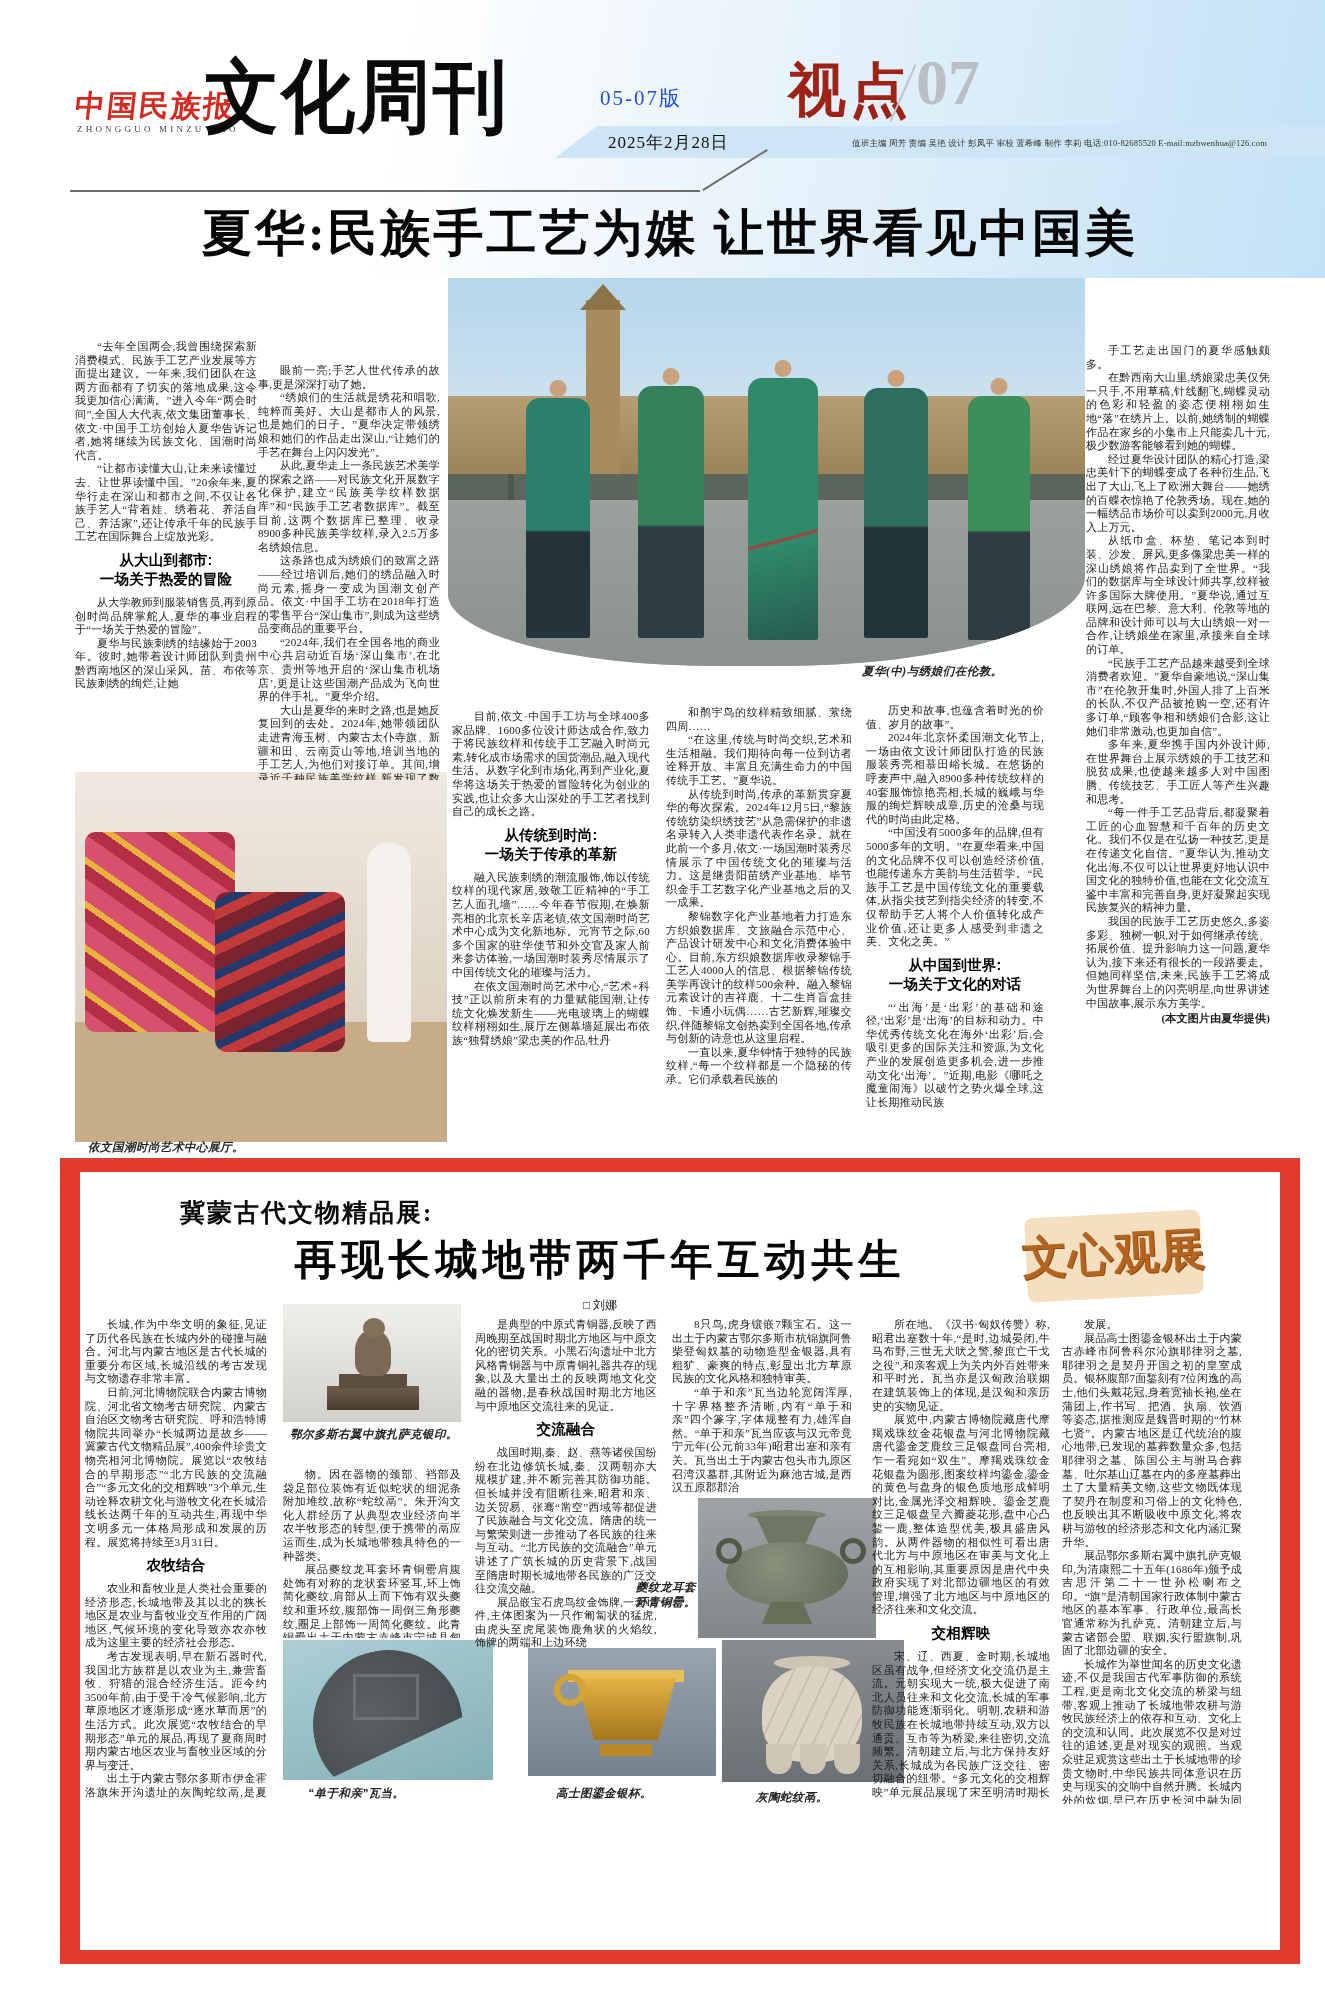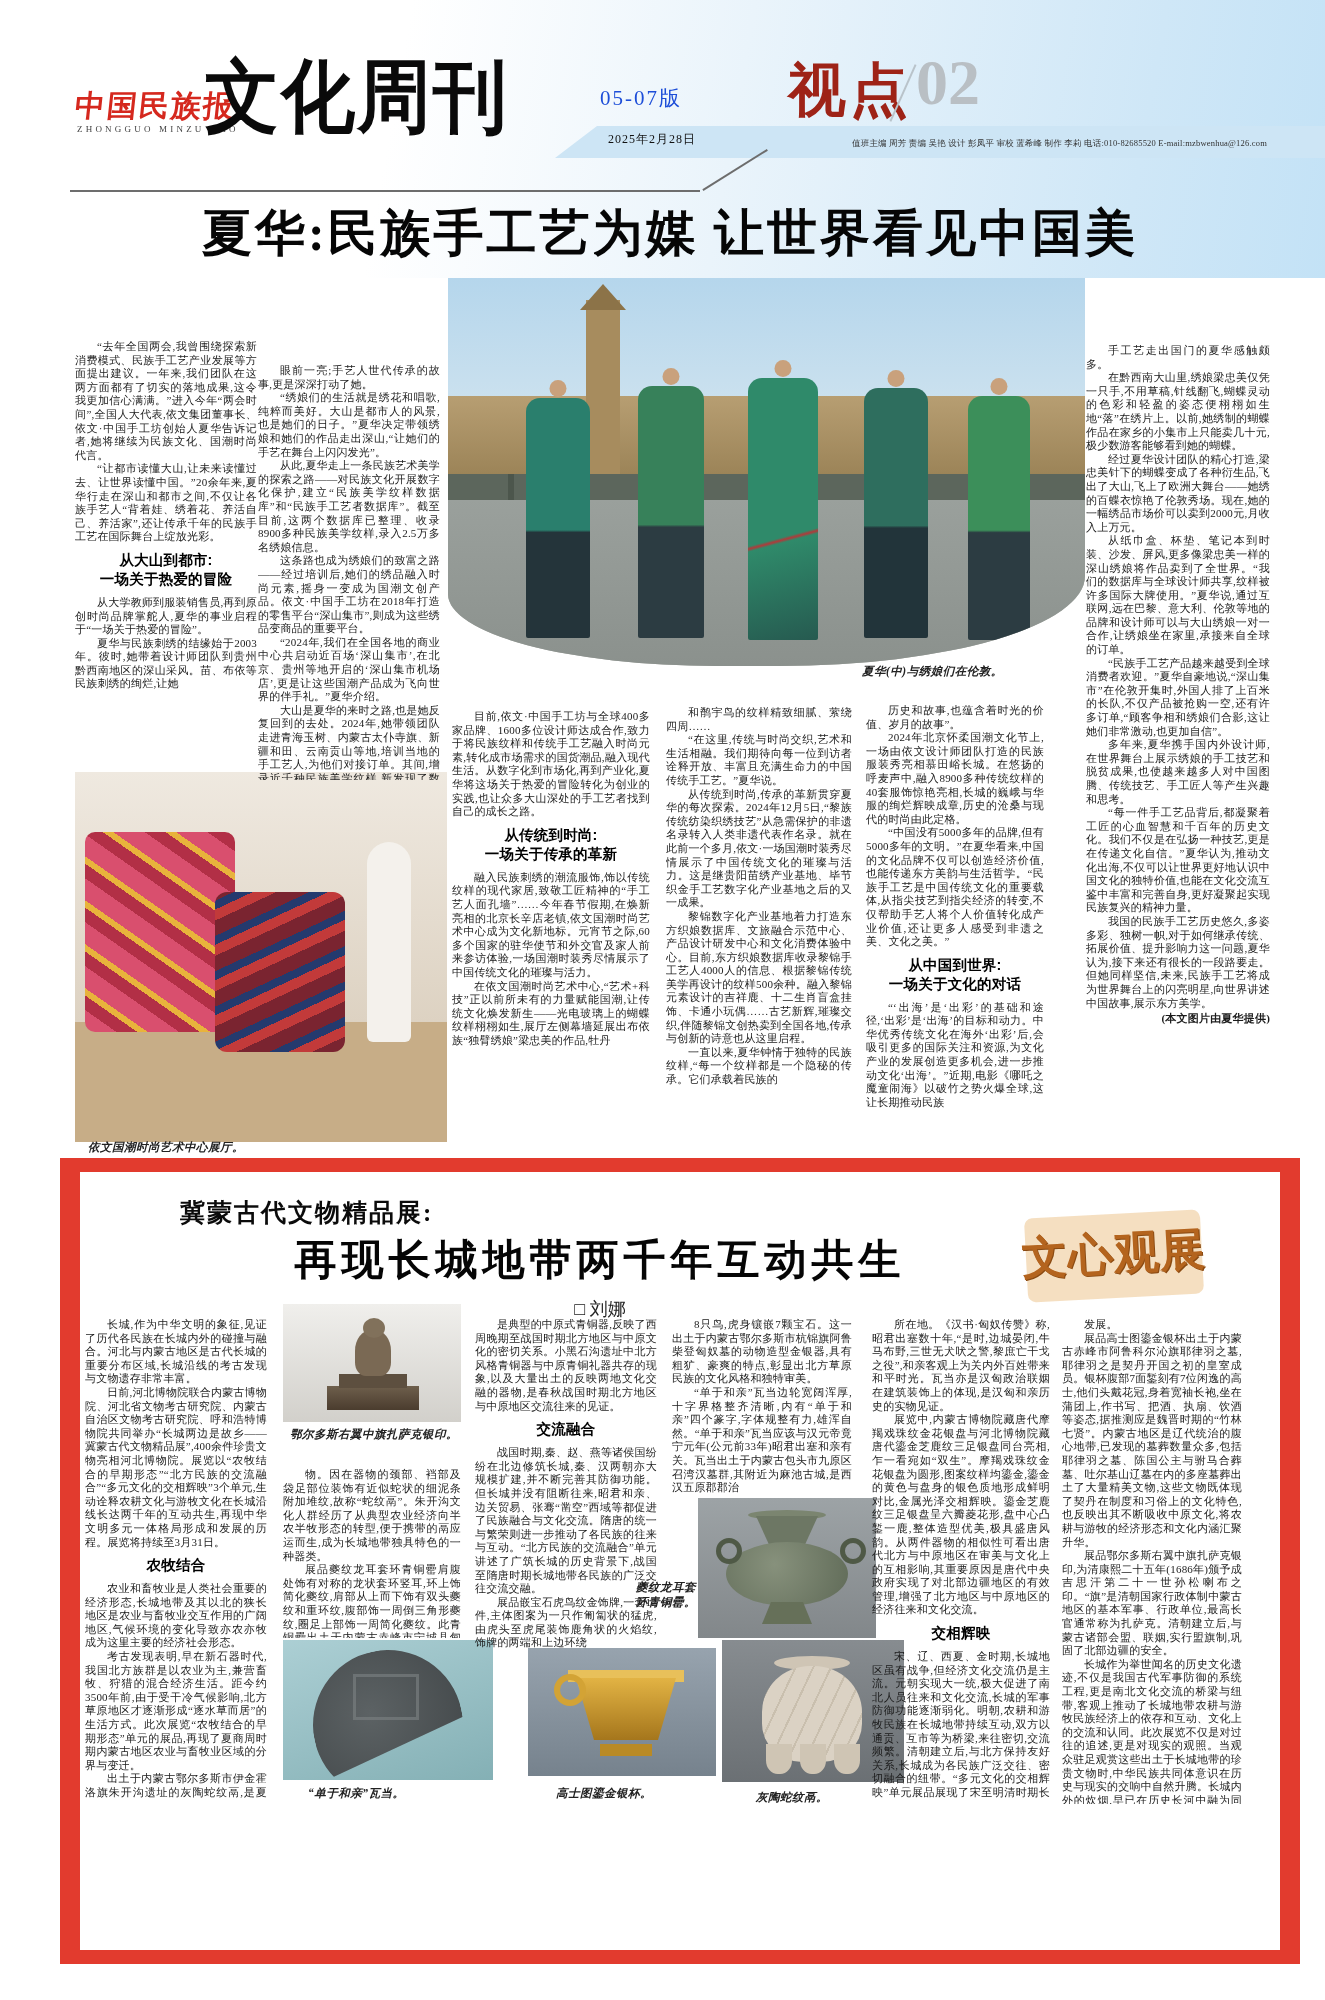--- a/index.html
+++ b/index.html
@@ -9,21 +9,21 @@
   #hdr-wash{position:absolute;left:0;top:0;width:1325px;height:278px;
     background:linear-gradient(100deg,#ffffff 30%,#eaf4fb 55%,#cfe7f7 85%,#c3e2f6 100%);}
   #logo-cn{position:absolute;left:75px;top:86px;font-size:30px;font-weight:bold;color:#d5281e;
     letter-spacing:2px;transform:skewX(-6deg);}
   #logo-py{position:absolute;left:77px;top:124px;font-size:9px;letter-spacing:3.2px;color:#444;}
   #weekly{position:absolute;left:205px;top:48px;font-size:74px;font-weight:bold;color:#0a0a0a;
     letter-spacing:2px;transform:scaleY(1.08);}
   #edition{position:absolute;left:600px;top:84px;font-size:21px;color:#1d4ed8;letter-spacing:2px;}
   #dateband{position:absolute;left:555px;top:126px;width:770px;height:32px;background:#cde5f5;
     clip-path:polygon(42px 0,100% 0,100% 100%,0 100%);}
-  #pubdate{position:absolute;left:608px;top:131px;font-size:12px;color:#111;letter-spacing:1px;}
+  #pubdate{position:absolute;left:608px;top:131px;font-size:17px;color:#111;letter-spacing:1px;}
   #staff{position:absolute;left:852px;top:138px;font-size:8.5px;color:#333;letter-spacing:.2px;white-space:nowrap;}
   #section-name{position:absolute;left:788px;top:52px;font-size:58px;font-weight:bold;color:#9e2317;
     letter-spacing:4px;}
   #section-slash{position:absolute;left:902px;top:62px;width:2px;height:62px;background:#b9c3ca;transform:rotate(24deg);}
   #page-num{position:absolute;left:916px;top:46px;font-size:64px;font-weight:bold;color:#b9bfc4;}
   .rule-h{position:absolute;left:70px;top:190px;width:630px;height:1.5px;background:#6d6d6d;}
   .rule-d{position:absolute;left:697px;top:169px;width:76px;height:1.5px;background:#6d6d6d;transform:rotate(-32deg);}
   
   #headline{position:absolute;left:70px;top:200px;width:1200px;text-align:center;
     font-size:50px;font-weight:bold;letter-spacing:3px;color:#060606;}
@@ -54,21 +54,21 @@
   .figure{position:absolute;border-radius:14px 14px 2px 2px;}
   .head{position:absolute;left:50%;top:-18px;transform:translateX(-50%);width:17px;height:17px;border-radius:50%;background:#c9a17c;}
   
   #photo-left{position:absolute;left:75px;top:772px;width:372px;height:370px;overflow:hidden;background:#ded6ca;}
   
   #red-frame{position:absolute;left:60px;top:1158px;width:1240px;height:806px;box-sizing:border-box;
     border:14px solid #e23b2e;border-left-width:20px;border-right-width:20px;background:#fff;}
   #ex-kicker{position:absolute;left:180px;top:1196px;font-size:25px;font-weight:bold;color:#0b0b0b;letter-spacing:2px;}
   #ex-headline{position:absolute;left:180px;top:1232px;width:840px;text-align:center;
     font-size:42px;font-weight:bold;letter-spacing:5px;color:#050505;}
-  #ex-byline{position:absolute;left:180px;top:1297px;width:840px;text-align:center;font-size:18px;color:#222;}
+  #ex-byline{position:absolute;left:180px;top:1297px;width:840px;text-align:center;font-size:12px;color:#222;}
   #stamp{position:absolute;left:1016px;top:1206px;width:196px;height:100px;transform:rotate(-3deg);}
   #stamp-bg{position:absolute;left:10px;top:8px;width:176px;height:84px;background:#f2d7b2;opacity:.8;border-radius:8px;}
   #stamp-text{position:absolute;left:0;top:18px;width:196px;text-align:center;font-size:45px;font-weight:bold;
     color:#b4641e;text-shadow:1px 1px 0 #8a4a12;letter-spacing:1px;}
   #bcol1{left:85px;top:1318px;width:182px;height:480px;}
   #bcol2{left:283px;top:1468px;width:178px;height:170px;}
   #bcol3{left:475px;top:1318px;width:182px;height:332px;}
   #bcol4{left:672px;top:1318px;width:180px;height:198px;}
   #bcol5{left:872px;top:1318px;width:178px;height:482px;}
   #bcol6{left:1062px;top:1318px;width:180px;height:486px;}
@@ -117,21 +117,21 @@
   <div id="hdr-wash"></div>
   <div id="logo-cn">中国民族报</div>
   <div id="logo-py">ZHONGGUO MINZU BAO</div>
   <div id="weekly">文化周刊</div>
   <div id="edition">05-07版</div>
   <div id="dateband"></div>
   <div id="pubdate">2025年2月28日</div>
   <div id="staff">值班主编 周芳  责编 吴艳  设计 彭凤平  审校 蓝希峰  制作 李莉  电话:010-82685520  E-mail:mzbwenhua@126.com</div>
   <div id="section-name">视点</div>
   <div id="section-slash"></div>
-  <div id="page-num">02</div>
+  <div id="page-num">07</div>
   <div class="rule-h"></div>
   <div class="rule-d"></div>
 
   <div id="headline">夏华:民族手工艺为媒  让世界看见中国美</div>
   <div id="byline">□ 本报记者 文静</div>
 
   <div id="photo-main">
     <div class="bldg" id="bldg-row" style="position:absolute;"></div>
     <div class="bldg" id="clock-tower" style="position:absolute;"></div>
     <div class="bldg" id="tower-cap" style="position:absolute;"></div>

